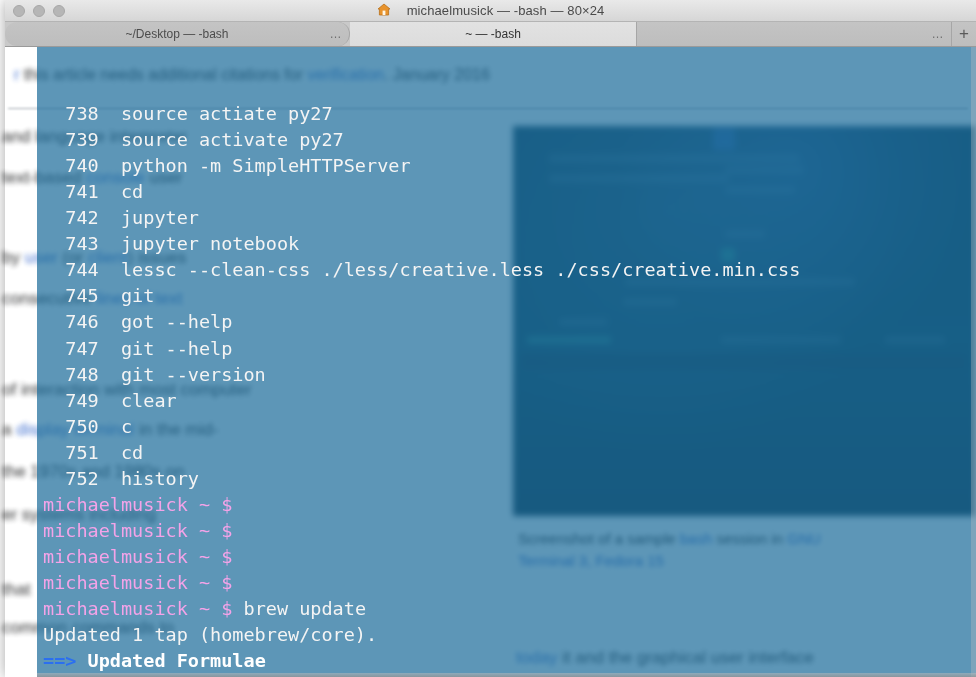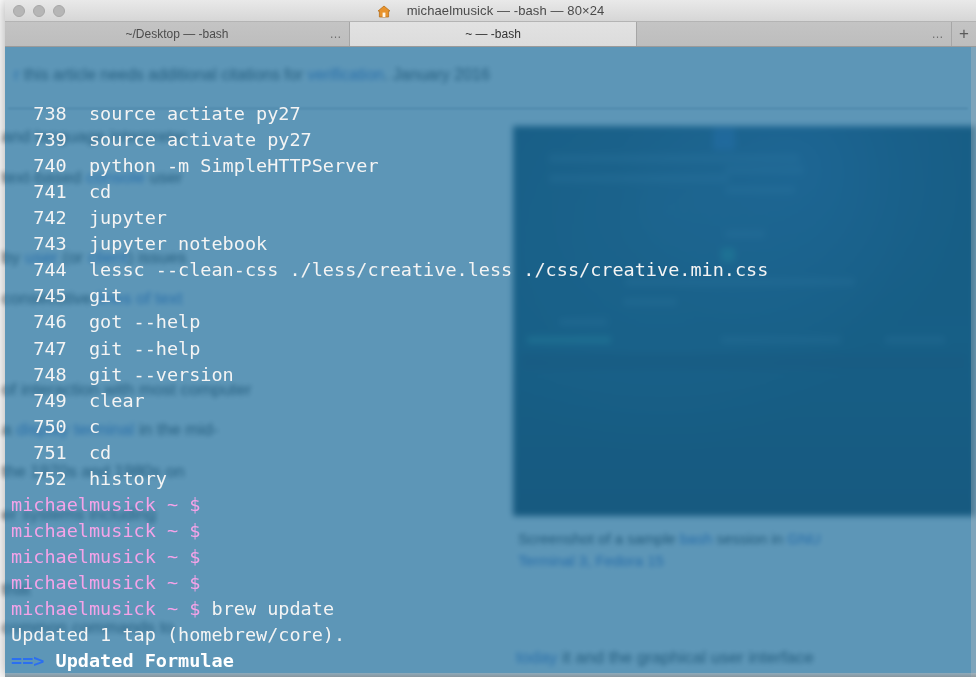--- a/index.html
+++ b/index.html
@@ -94,21 +94,21 @@
     gap: 8px;
   }
   .light {
     width: 12px; height: 12px;
     border-radius: 50%;
     background: #b6b6b6;
     border: .5px solid #a8a8a8;
   }
   #title {
     display: flex;
-    align-items: flex-end;
+    align-items: flex-start;
     gap: 16px;
     font-size: 13px;
     color: #4a4a4a;
     letter-spacing: .1px;
   }
   #home-icon { display: block; }
 
   
   #tabbar {
     height: 25px;
@@ -130,21 +130,21 @@
   }
   .tab.active { background: linear-gradient(#e2e2e2, #dcdcdc); color: #333; }
   .tab .dots {
     position: absolute;
     right: 7px;
     font-size: 12px;
     line-height: 6px;
     color: #6d6d6d;
     letter-spacing: .5px;
   }
-  #tab0 { flex: 0 0 345px; }
+  #tab0 { flex: 0 0 345px; border-radius: 12px; }
   #tab1 { flex: 0 0 287px; }
   #tab2 { flex: 1 1 auto; }
   #newtab {
     flex: 0 0 24px;
     display: flex;
     align-items: center;
     justify-content: center;
     font-size: 17px;
     color: #5a5a5a;
     background: linear-gradient(#c4c4c4, #bdbdbd);
@@ -155,20 +155,21 @@
     position: relative;
     flex: 1 1 auto;
     background: rgba(30,110,155,.72);
     overflow: hidden;
     padding: 2px 8px 0 6px;
     font-family: "DejaVu Sans Mono", monospace;
     font-size: 18.5px;
     line-height: 26.05px;
     color: #f2f2f2;
     white-space: pre;
+    margin-left: 32px;
   }
   .row { height: 26.05px; }
   .num  { color: #f4f4f4; }
   .cmd  { color: #f4f4f4; }
   .prompt { color: #f4a3e8; }
   .arrow { color: #2b6ff0; font-weight: 700; }
   .bold  { font-weight: 700; color: #ffffff; }
 
   
   #vscroll {

